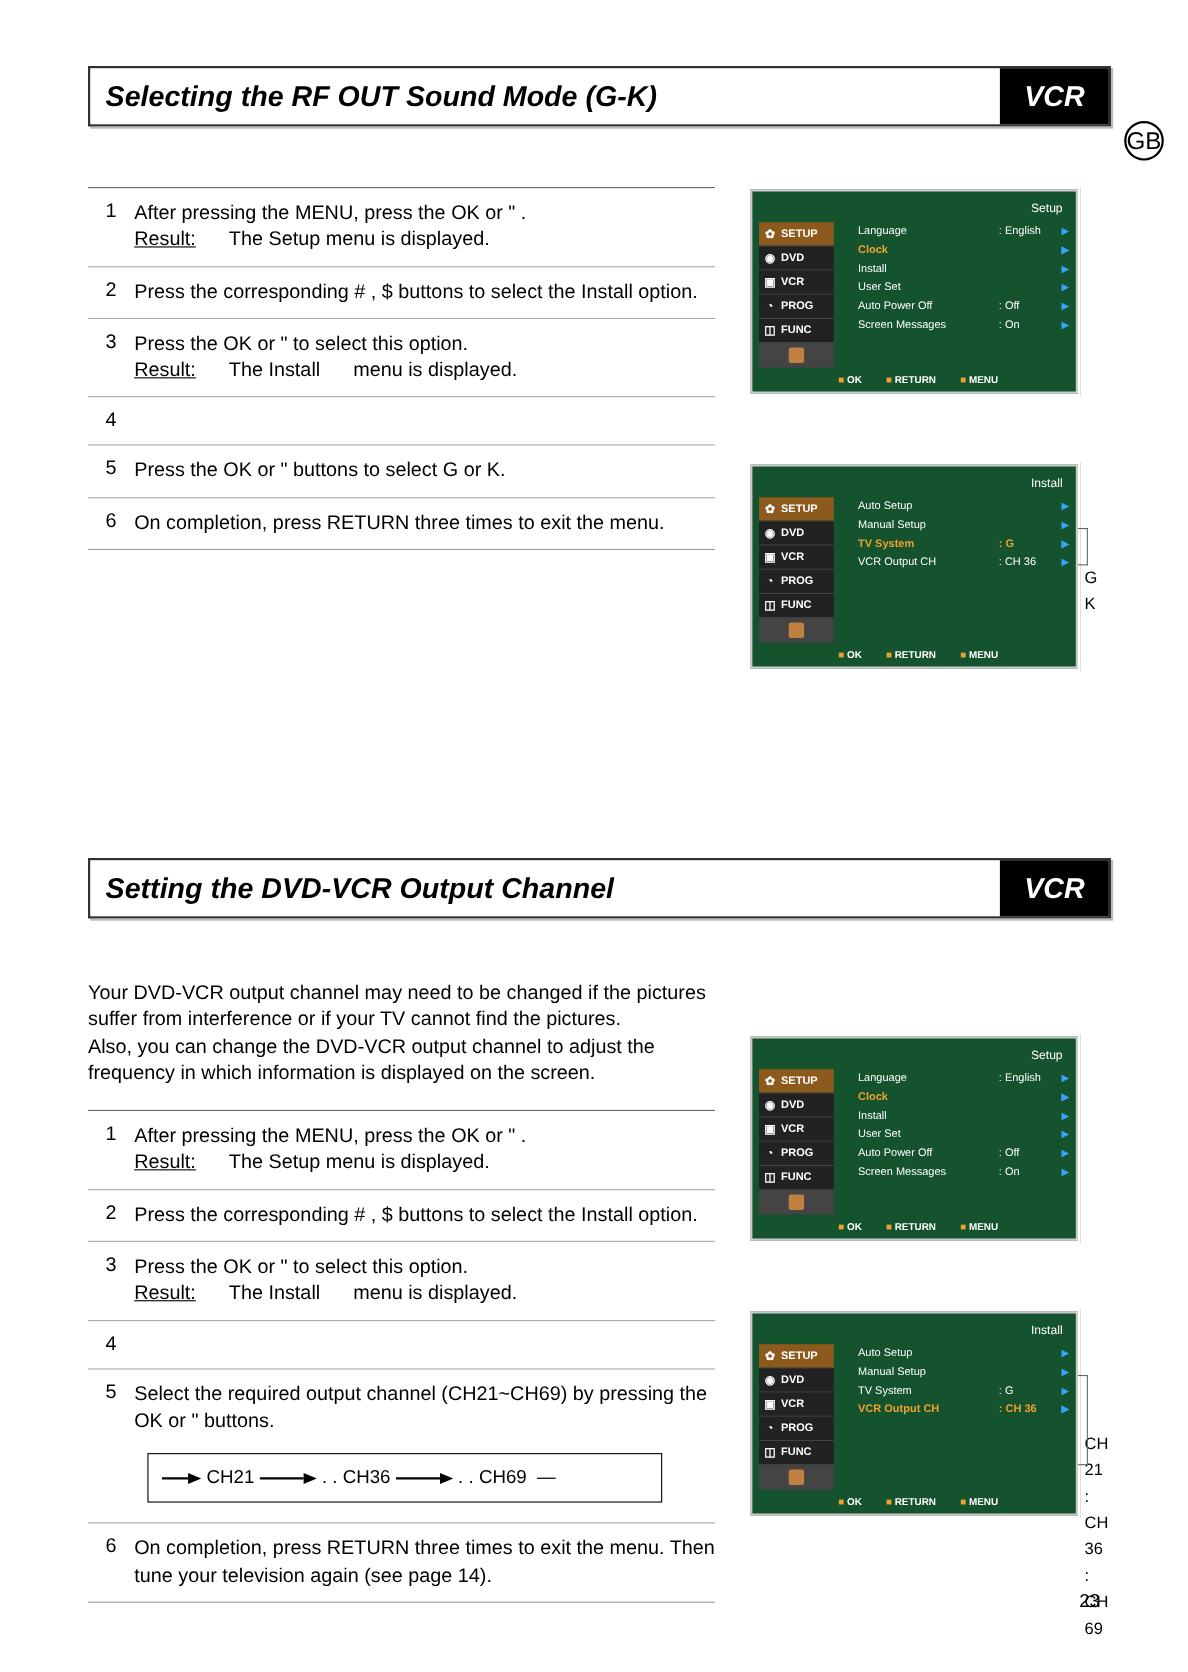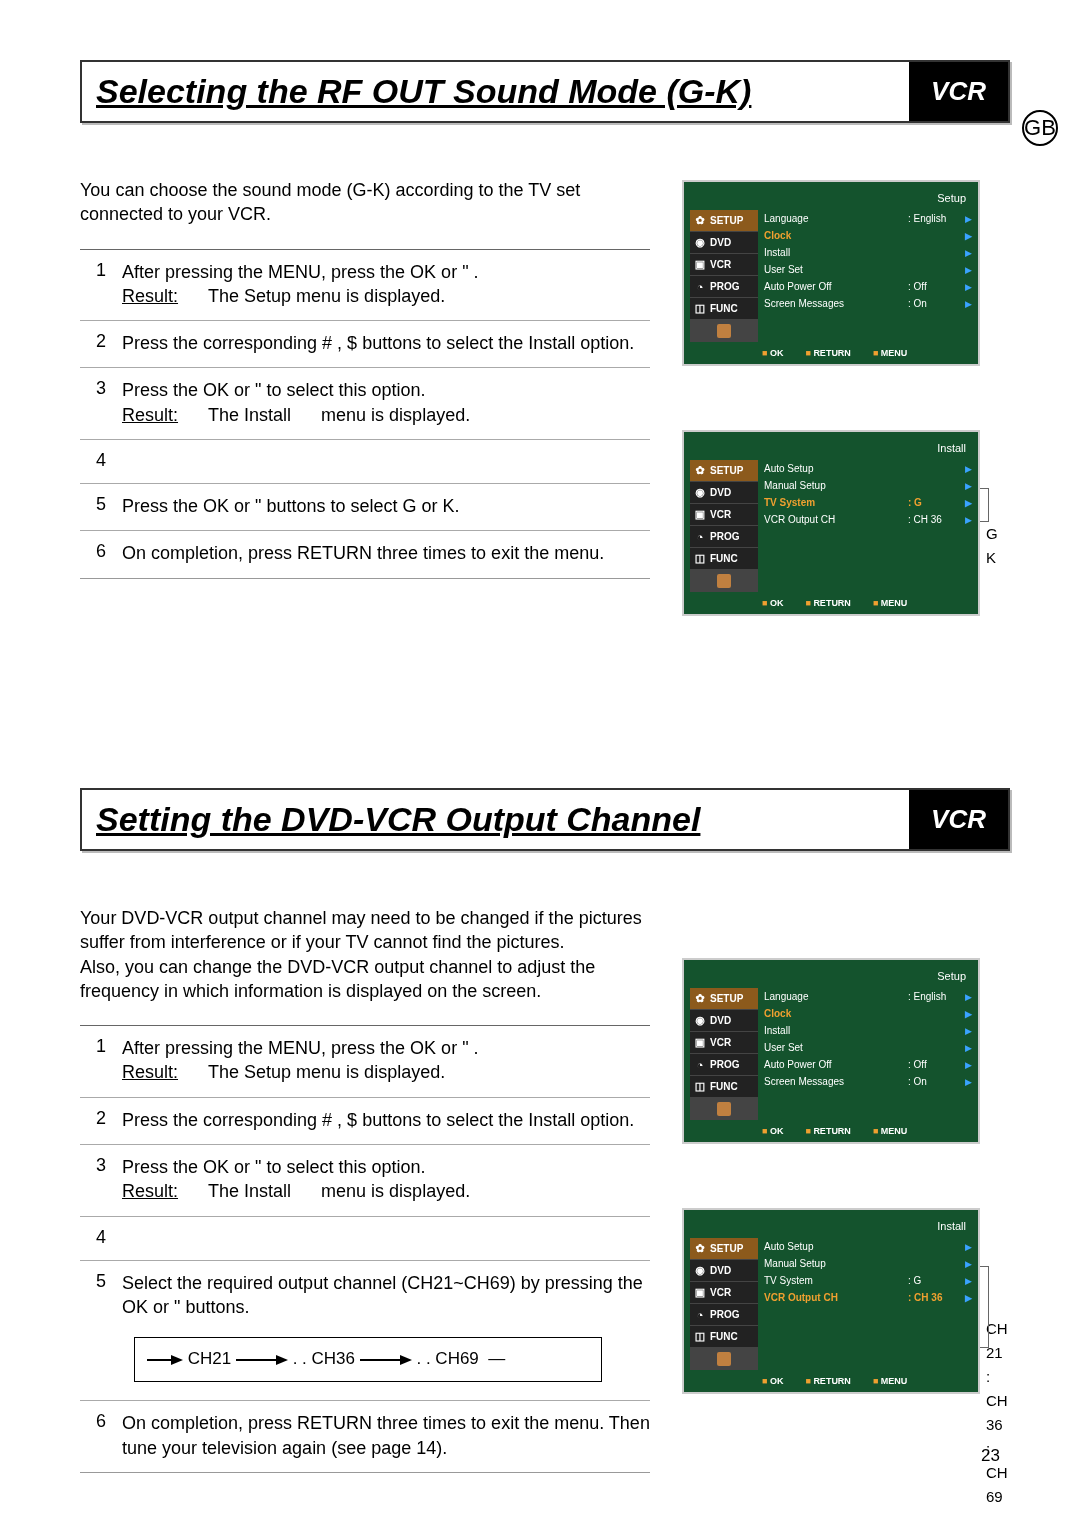--- a/index.html
+++ b/index.html
@@ -35,25 +35,24 @@
     border: 2px solid #333;
     box-shadow: 2px 2px 0 #bbb;
     display: flex;
     align-items: stretch;
     margin-bottom: 55px;
   }
   .header-title {
     flex: 1;
     font-style: italic;
     font-weight: bold;
-    font-size: 34px;
+    font-size: 26px;
     padding: 10px 14px;
     display: flex;
     align-items: center;
-    text-decoration: underline;
   }
   .header-badge {
     background: #000;
     color: #fff;
     font-style: italic;
     font-weight: bold;
     font-size: 26px;
     padding: 10px 22px;
     display: flex;
     align-items: center;
@@ -157,21 +156,21 @@
     justify-content: center;
   }
   .osd-tab.close .ic {
     width: 14px;
     height: 14px;
     background: #c08040;
     border-radius: 2px;
   }
   .osd-list {
     flex: 1;
-    padding-left: 6px;
+    padding-left: 22px;
   }
   .osd-row {
     display: flex;
     align-items: center;
     height: 17px;
   }
   .osd-row.hl { color: #f0a030; font-weight: bold; }
   .osd-row .lbl { flex: 1; }
   .osd-row .val { width: 52px; }
   .osd-row .tri { width: 12px; text-align: right; color: #3aa3ff; }
@@ -229,21 +228,20 @@
 
   <div class="lang-tab">GB</div>
 
   <div class="header">
     <div class="header-title">Selecting the RF OUT Sound Mode (G-K)</div>
     <div class="header-badge">VCR</div>
   </div>
 
   <div class="two-col">
     <div class="left">
-      <div class="intro">You can choose the sound mode (G-K) according to the TV set connected to your VCR.</div>
       <div class="steps">
           <div class="step">
             <div class="step-num">1</div>
             <div class="step-body">After pressing the MENU, press the OK or "  .<br><span class="u">Result:</span>&nbsp;&nbsp;&nbsp;&nbsp;&nbsp;&nbsp;The Setup menu is displayed.</div>
           </div>
           <div class="step">
             <div class="step-num">2</div>
             <div class="step-body">Press the corresponding  #  , $   buttons to select the  Install option.</div>
           </div>
           <div class="step">

